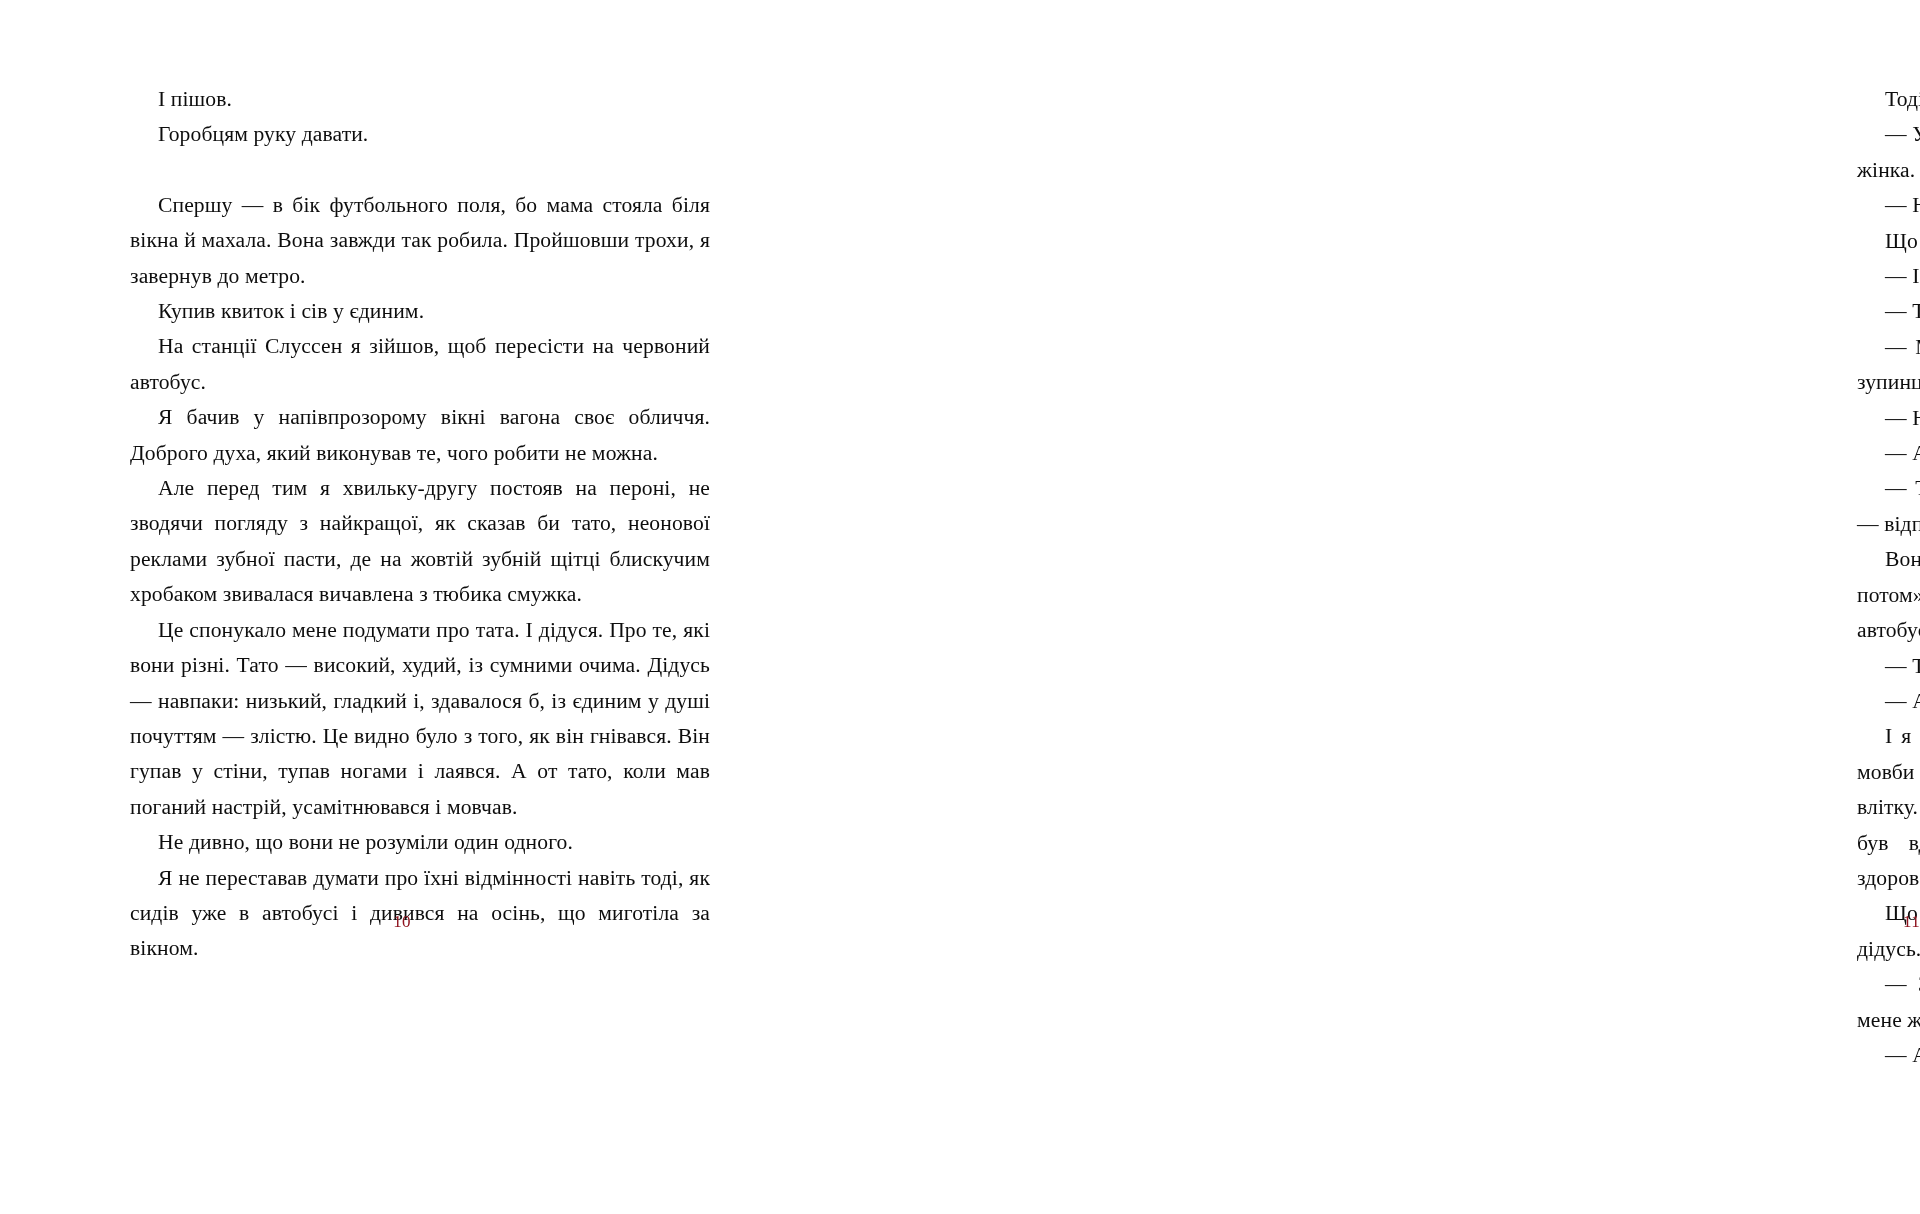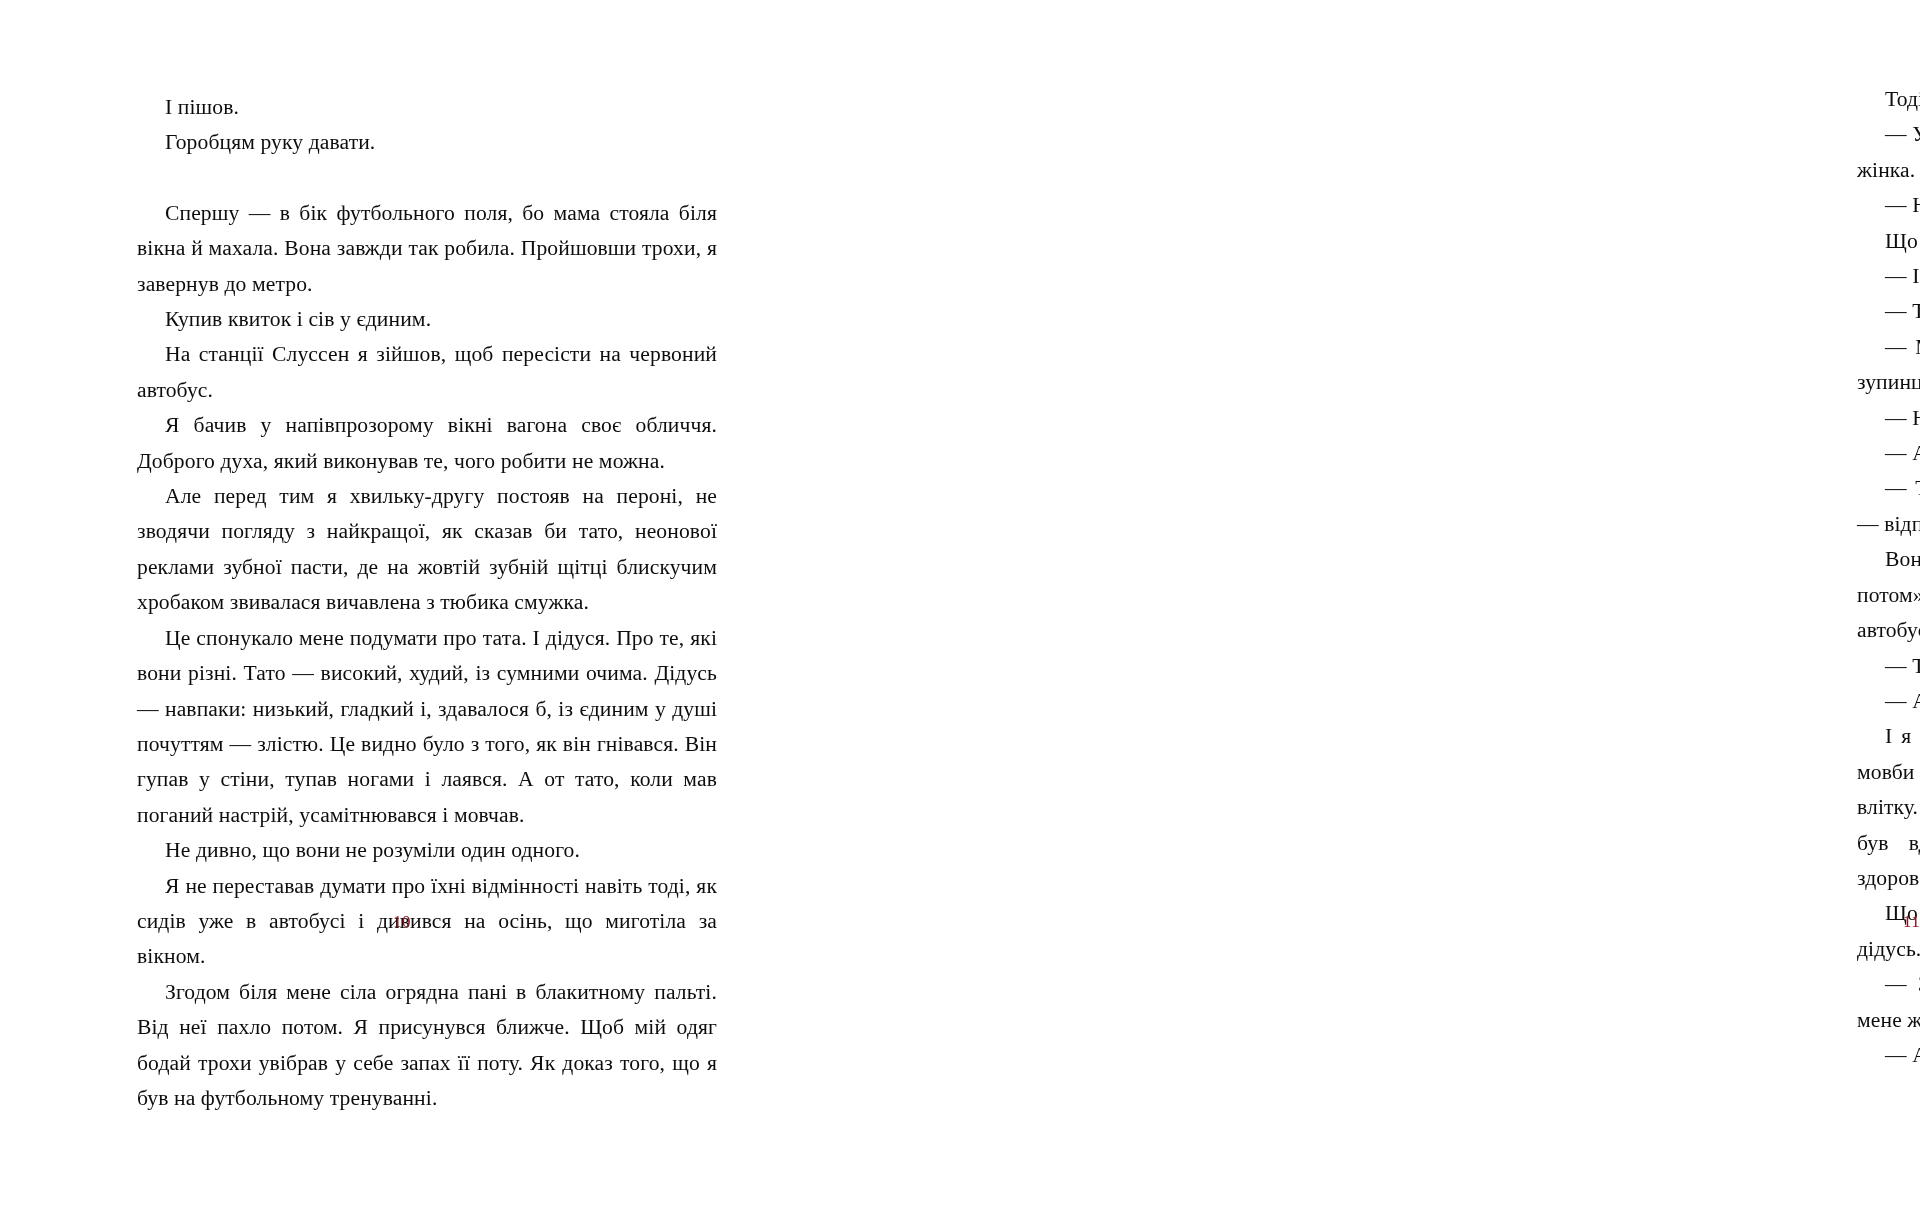--- a/index.html
+++ b/index.html
@@ -23,24 +23,23 @@
   }
   .page {
     position: relative;
     width: 960px;
     height: 1214px;
     box-sizing: border-box;
     background: #ffffff;
   }
   .page-left .text-block {
     position: absolute;
-    left: 137px;
+    left: 130px;
     top: 82px;
     width: 580px;
-    margin-top: 8px;
   }
   .page-right .text-block {
     position: absolute;
     left: 897px;
     top: 82px;
     width: 580px;
   }
   p.para {
     margin: 0;
     font-size: 21.6px;
@@ -86,21 +85,20 @@
       <p class="para">І пішов.</p>
       <p class="para gap-after">Горобцям руку давати.</p>
       <p class="para">Спершу — в бік футбольного поля, бо мама стояла біля вікна й махала. Вона завжди так робила. Пройшовши трохи, я завернув до метро.</p>
       <p class="para">Купив квиток і сів у єдиним.</p>
       <p class="para">На станції Слуссен я зійшов, щоб пересісти на червоний автобус.</p>
       <p class="para">Я бачив у напівпрозорому вікні вагона своє обличчя. Доброго духа, який виконував те, чого робити не можна.</p>
       <p class="para">Але перед тим я хвильку-другу постояв на пероні, не зводячи погляду з найкращої, як сказав би тато, неонової реклами зубної пасти, де на жовтій зубній щітці блискучим хробаком звивалася вичавлена з тюбика смужка.</p>
       <p class="para">Це спонукало мене подумати про тата. І дідуся. Про те, які вони різні. Тато — високий, худий, із сумними очима. Дідусь — навпаки: низький, гладкий і, здавалося б, із єдиним у душі почуттям — злістю. Це видно було з того, як він гнівався. Він гупав у стіни, тупав ногами і лаявся. А от тато, коли мав поганий настрій, усамітнювався і мовчав.</p>
       <p class="para">Не дивно, що вони не розуміли один одного.</p>
       <p class="para">Я не переставав думати про їхні відмінності навіть тоді, як сидів уже в автобусі і дивився на осінь, що миготіла за вікном.</p>
-      <p class="para">Згодом біля мене сіла огрядна пані в блакитному пальті. Від неї пахло потом. Я присунувся ближче. Щоб мій одяг бодай трохи увібрав у себе запах її поту. Як доказ того, що я був на футбольному тренуванні.</p>
     </div>
     <div class="folio">10</div>
   </div>
 
   <div class="page page-right">
     <div class="text-block">
       <p class="para">Тоді вона повернула до мене голову.</p>
       <p class="para">— У тебе, хлопче, в штанях завелися мурашки? — спитала жінка.</p>
       <p class="para">— Ні, — відповів я.</p>
       <p class="para">Що вона про мене подумала?</p>

